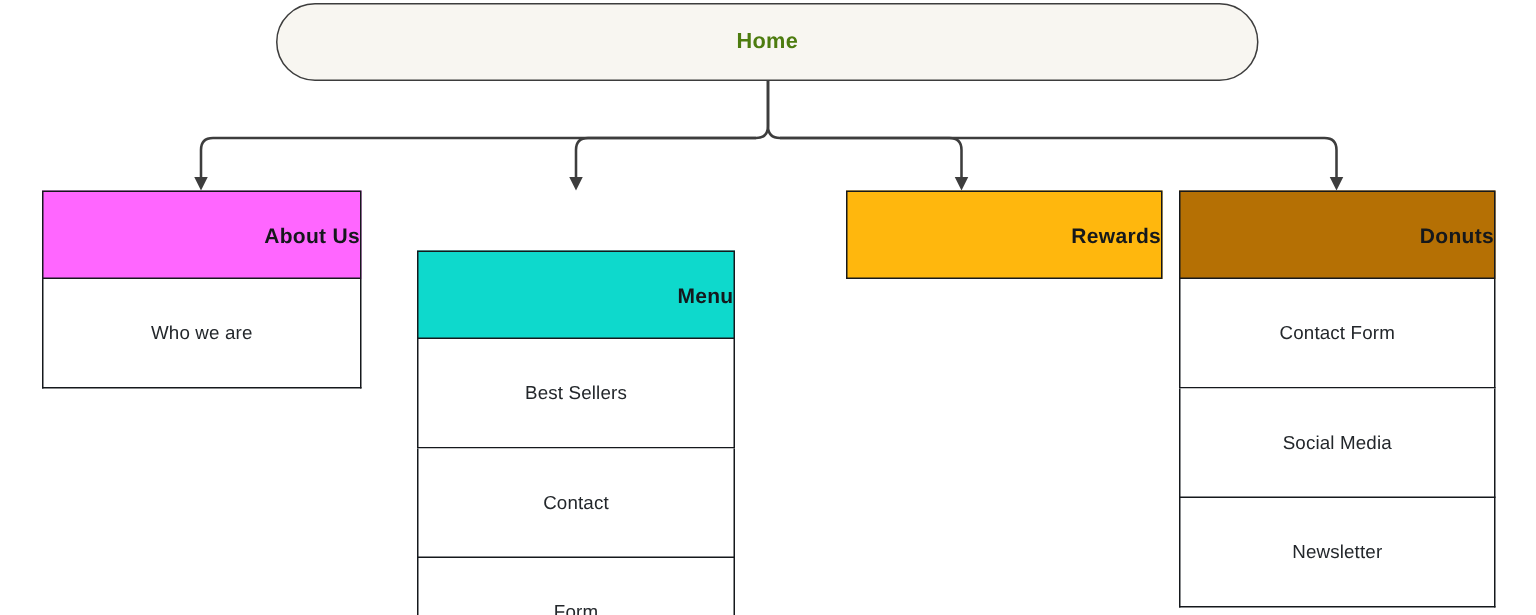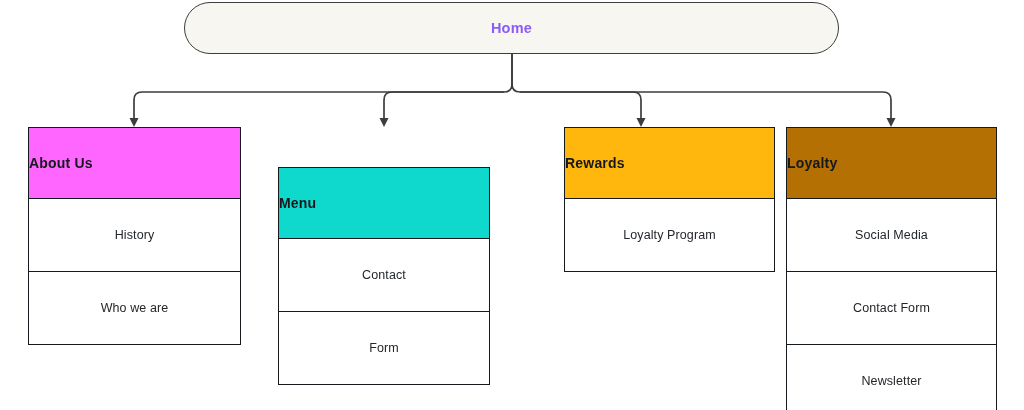--- a/index.html
+++ b/index.html
@@ -38,36 +38,36 @@
     background: #f8f6f1;
     border: 1.6px solid #3d3d3d;
     border-radius: 26px;
     display: flex;
     align-items: center;
     justify-content: center;
   }
   .root-label {
     font-size: 14.5px;
     font-weight: bold;
-    color: #8b5cf6;
+    color: #4d7c0f;
     letter-spacing: 0.2px;
   }
 
   
   .branch {
     position: absolute;
     top: 127px;
   }
   .branch-header {
     box-sizing: border-box;
-    height: 72px;
+    height: 59px;
     border: 1.6px solid #15181c;
     display: flex;
     align-items: center;
-    justify-content: flex-start;
+    justify-content: flex-end;
   }
   .branch-header-label {
     font-size: 14px;
     font-weight: bold;
     color: #15181c;
     letter-spacing: 0.2px;
   }
   .branch-item {
     box-sizing: border-box;
     height: 73px;
@@ -118,56 +118,53 @@
 
   <div class="root-node">
     <span class="root-label">Home</span>
   </div>
 
   <div class="branch col-0">
     <div class="branch-header" style="background-color: rgb(255, 102, 255);">
       <span class="branch-header-label">About Us</span>
     </div>
     <div class="branch-item">
-      <span class="branch-item-label">History</span>
-    </div>
-    <div class="branch-item">
       <span class="branch-item-label">Who we are</span>
     </div>
   </div>
 
   <div class="branch col-1">
     <div class="branch-header" style="background-color: rgb(14, 217, 204); margin-top: 40px;">
       <span class="branch-header-label">Menu</span>
+    </div>
+    <div class="branch-item">
+      <span class="branch-item-label">Best Sellers</span>
     </div>
     <div class="branch-item">
       <span class="branch-item-label">Contact</span>
     </div>
     <div class="branch-item">
       <span class="branch-item-label">Form</span>
     </div>
   </div>
 
   <div class="branch col-2">
     <div class="branch-header" style="background-color: rgb(255, 183, 13);">
       <span class="branch-header-label">Rewards</span>
     </div>
-    <div class="branch-item">
-      <span class="branch-item-label">Loyalty Program</span>
-    </div>
   </div>
 
   <div class="branch col-3">
     <div class="branch-header" style="background-color: rgb(181, 112, 4);">
-      <span class="branch-header-label">Loyalty</span>
+      <span class="branch-header-label">Donuts</span>
+    </div>
+    <div class="branch-item">
+      <span class="branch-item-label">Contact Form</span>
     </div>
     <div class="branch-item">
       <span class="branch-item-label">Social Media</span>
-    </div>
-    <div class="branch-item">
-      <span class="branch-item-label">Contact Form</span>
     </div>
     <div class="branch-item">
       <span class="branch-item-label">Newsletter</span>
     </div>
   </div>
 
 </div>
 
 </body></html>

